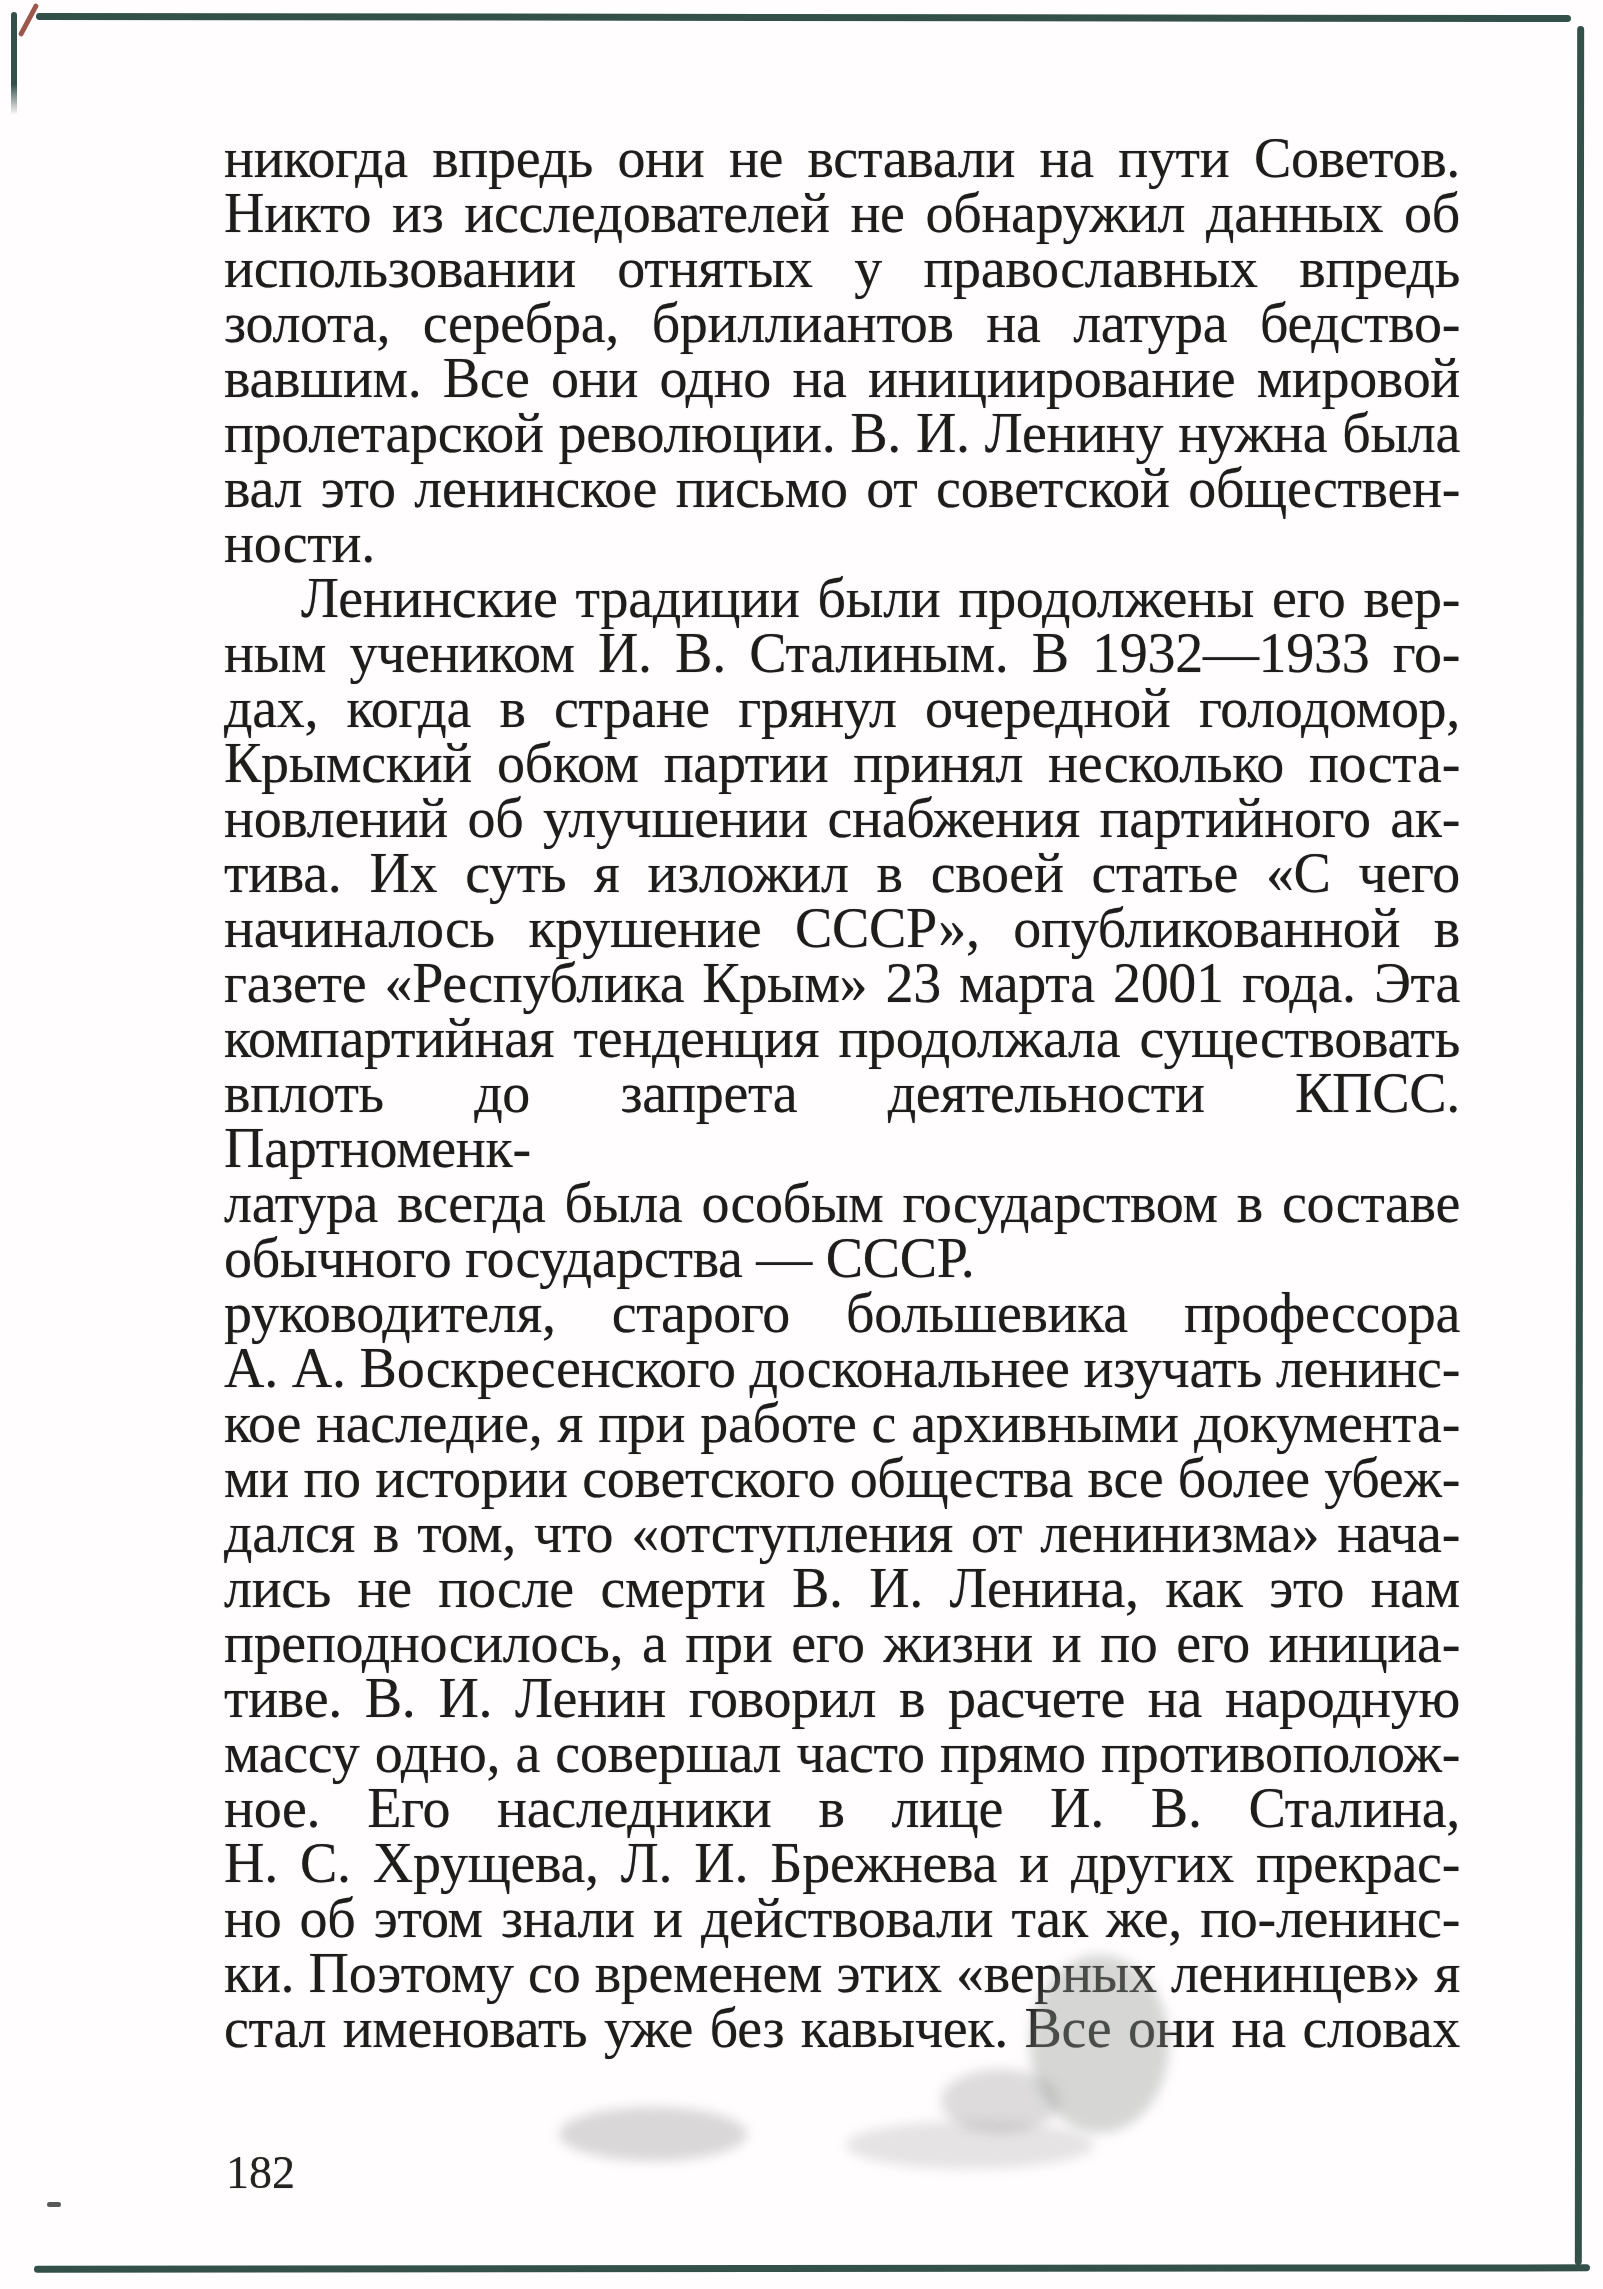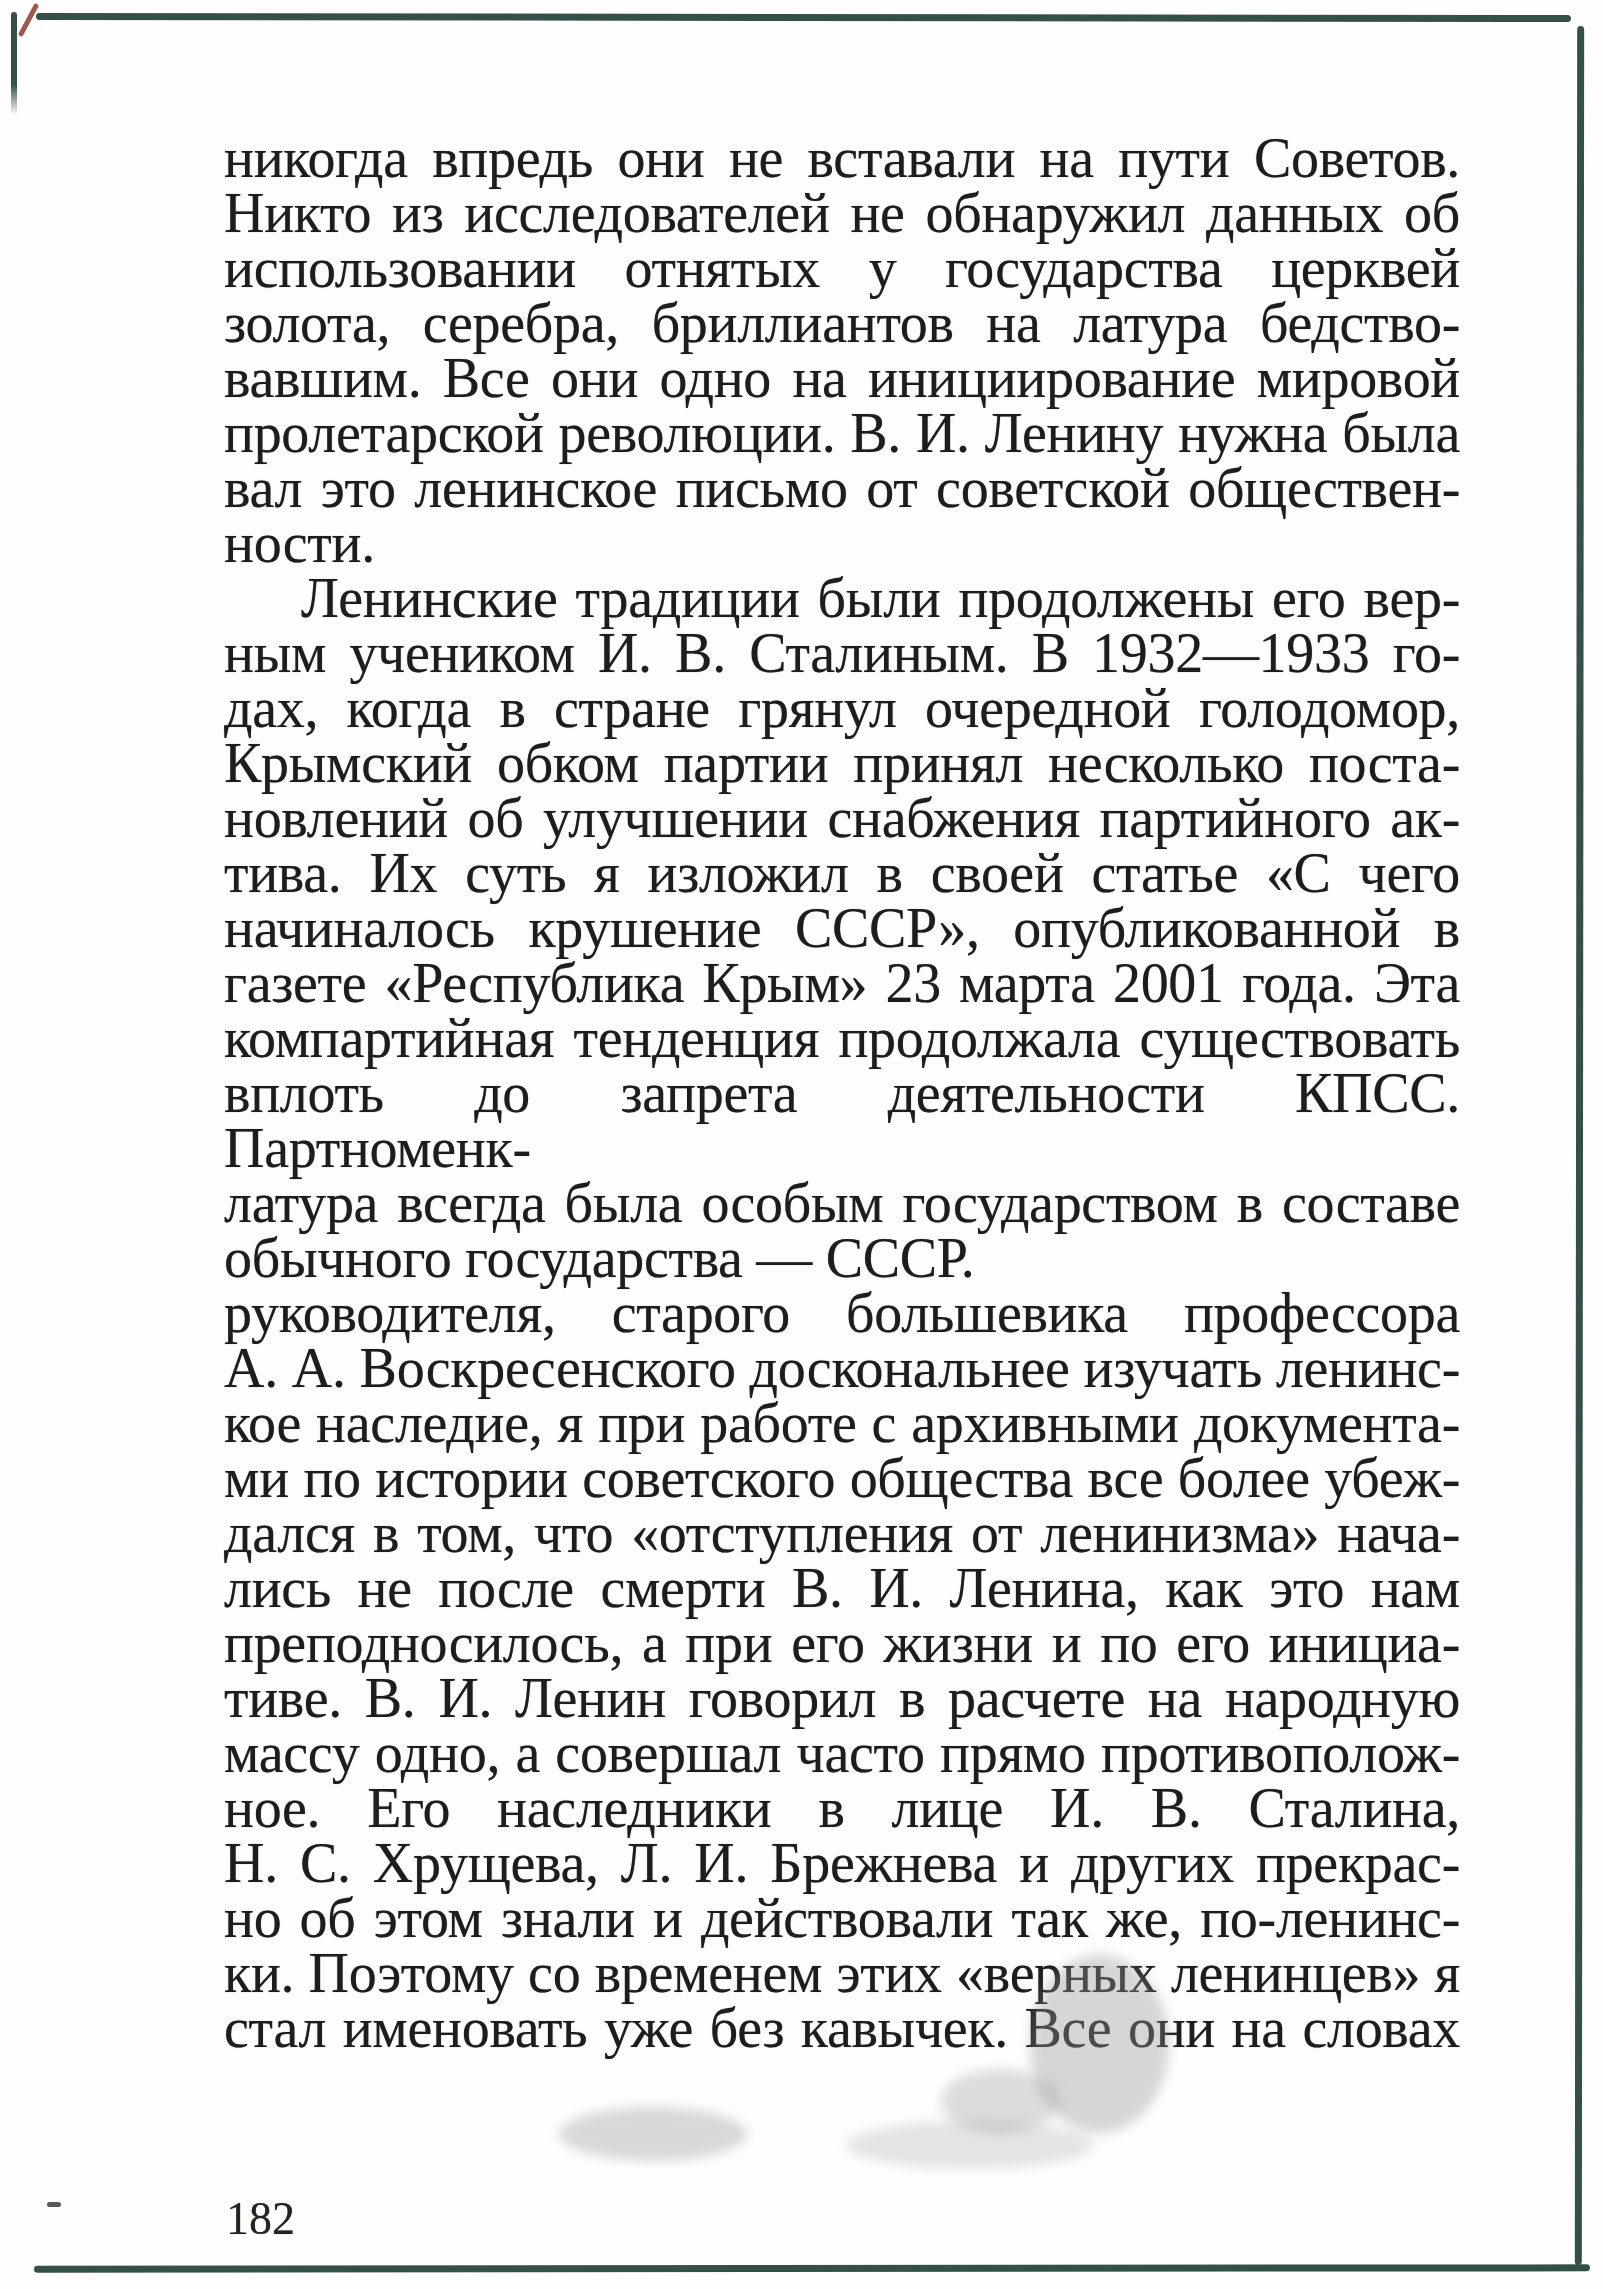--- a/index.html
+++ b/index.html
@@ -26,21 +26,20 @@
     white-space: normal;
   }
   .pend { text-align-last: left; font-family: Liberation Serif, serif; }
   .ind  { text-indent: 77px; }
   .page-num {
     position: absolute;
     left: 226px; top: 2146px;
     font-size: 46px;
     color: #24231f;
     text-shadow: 0 0 1px rgba(30,29,27,.5);
-    margin-top: 46px;
   }
   
   .edge { position: absolute; background: #22413a; opacity: .92; border-radius: 4px; }
   .edge-top    { left: 36px;   top: 14px;   width: 1535px; height: 7px; transform: rotate(0.08deg); }
   .edge-right  { left: 1576px; top: 26px;   width: 7px;    height: 2239px; transform: rotate(0.06deg); }
   .edge-bottom { left: 34px;   top: 2265px; width: 1556px; height: 7px; transform: rotate(-0.05deg); }
   .edge-left   { left: 11px;   top: 12px;   width: 6px;    height: 103px;
                  background: linear-gradient(#22413a 70%, rgba(34,65,58,0)); }
   .edge-tick   { position: absolute; left: 26px; top: 2px; width: 5px; height: 36px;
                  background: #8c3b2c; transform: rotate(28deg); border-radius: 2px; opacity: .85; }
@@ -60,21 +59,21 @@
 
   <div class="edge edge-top"></div>
   <div class="edge edge-left"></div>
   <div class="edge edge-right"></div>
   <div class="edge edge-bottom"></div>
   <div class="edge-tick"></div>
 
   <div class="page-text">
     <div class="line">никогда впредь они не вставали на пути Советов.</div>
     <div class="line">Никто из исследователей не обнаружил данных об</div>
-    <div class="line">использовании отнятых у государства церквей</div>
+    <div class="line">использовании отнятых у православных впредь</div>
     <div class="line">золота, серебра, бриллиантов на латура бедство-</div>
     <div class="line">вавшим. Все они одно на инициирование мировой</div>
     <div class="line">пролетарской революции. В. И. Ленину нужна была</div>
     <div class="line">вал это ленинское письмо от советской обществен-</div>
     <div class="line pend">ности.</div>
     <div class="line ind">Ленинские традиции были продолжены его вер-</div>
     <div class="line">ным учеником И. В. Сталиным. В 1932—1933 го-</div>
     <div class="line">дах, когда в стране грянул очередной голодомор,</div>
     <div class="line">Крымский обком партии принял несколько поста-</div>
     <div class="line">новлений об улучшении снабжения партийного ак-</div>

